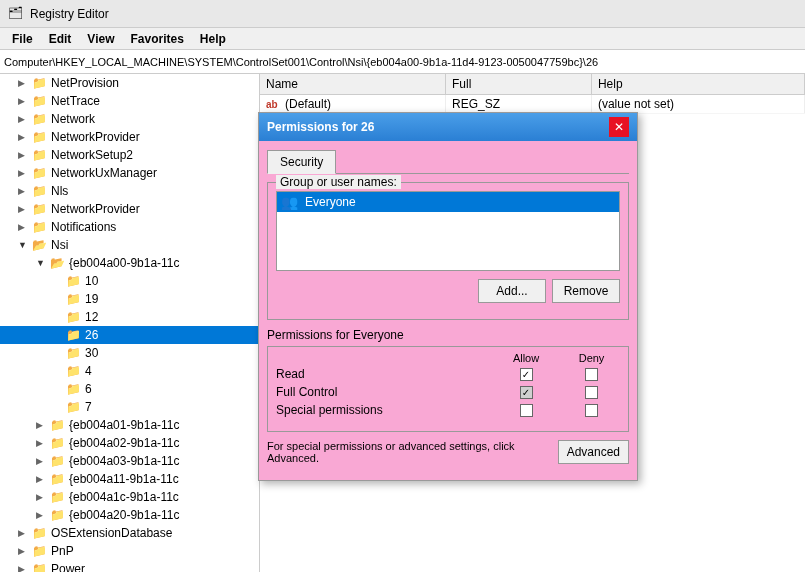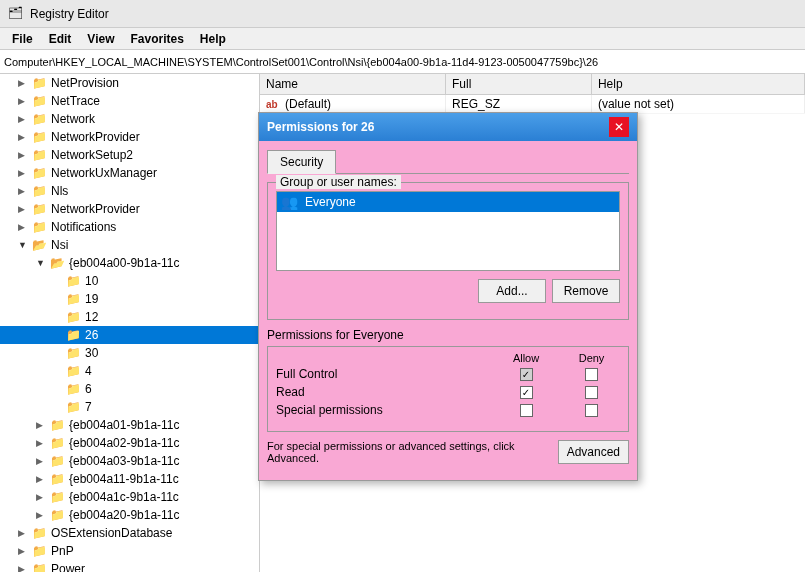--- a/index.html
+++ b/index.html
@@ -627,37 +627,37 @@
         <table class="perms-table">
           <thead>
             <tr>
               <th></th>
               <th>Allow</th>
               <th>Deny</th>
             </tr>
           </thead>
           <tbody>
             <tr>
-              <td>Full Control</td>
+              <td>Read</td>
               <td>
                 <div class="cb-cell">
-                  <div class="fake-checkbox checked-gray"></div>
+                  <div class="fake-checkbox checked"></div>
                 </div>
               </td>
               <td>
                 <div class="cb-cell">
                   <div class="fake-checkbox"></div>
                 </div>
               </td>
             </tr>
             <tr>
-              <td>Read</td>
+              <td>Full Control</td>
               <td>
                 <div class="cb-cell">
-                  <div class="fake-checkbox checked"></div>
+                  <div class="fake-checkbox checked-gray"></div>
                 </div>
               </td>
               <td>
                 <div class="cb-cell">
                   <div class="fake-checkbox"></div>
                 </div>
               </td>
             </tr>
             <tr>
               <td>Special permissions</td>

